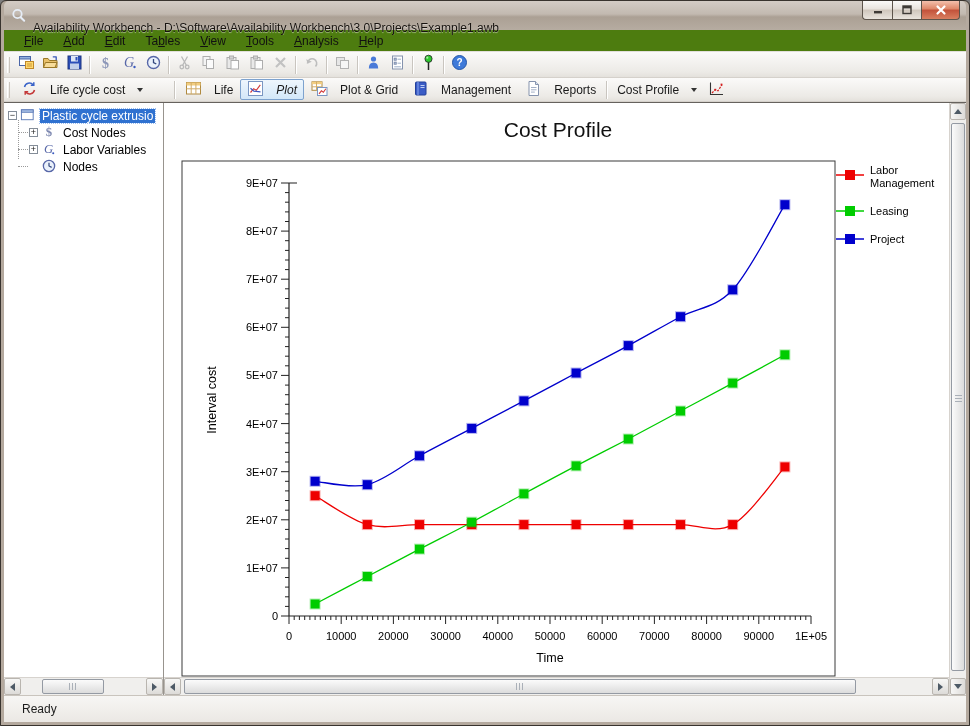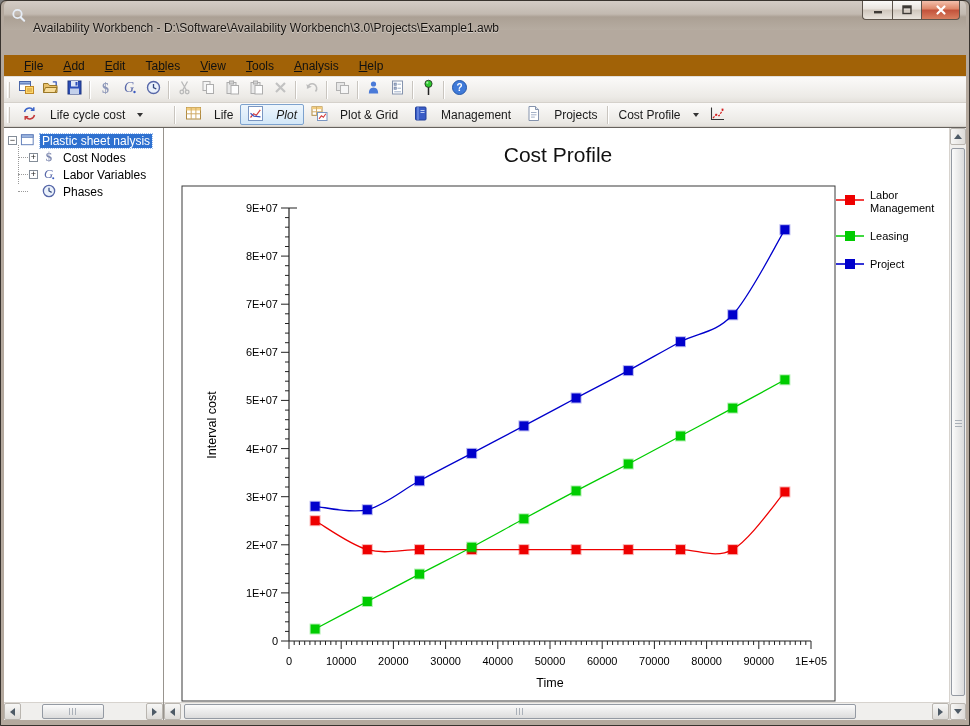--- a/index.html
+++ b/index.html
@@ -24,22 +24,22 @@
     white-space:nowrap; overflow:hidden;margin-top:24px; }
   .winbtns{ position:absolute; top:0; right:6px; display:flex; }
   .winbtn{ width:30px; height:19px; display:flex; align-items:center; justify-content:center;
     border:1px solid #5d544b; border-top:none; background:linear-gradient(#fbfaf9 0%, #e8e3dd 45%, #cfc6bc 50%, #e9e4dd 100%); }
   .winbtn.min{ border-radius:0 0 0 4px; border-right:none; }
   .winbtn.max{ border-radius:0; }
   .winbtn.close{ width:38px; border-radius:0 0 4px 0; border-left:none;
     background:linear-gradient(#f3c0ac 0%, #dd8566 45%, #c2513a 50%, #d97f60 100%); }
 
   
-  .menubar{ height:22px; background:#a16207; display:flex; align-items:center;
-    padding-left:10px; font-size:12px; color:#111; border-bottom:1px solid #e2dfdb;margin-top:25px;}
+  .menubar{ height:22px; background:#4d7c0f; display:flex; align-items:center;
+    padding-left:10px; font-size:12px; color:#111; border-bottom:1px solid #e2dfdb;}
   .menu-item{ padding:3px 10px; cursor:default; }
   .menu-item u{ text-decoration:underline; }
 
   
   .toolbar{ display:flex; align-items:center;
     background:linear-gradient(#fbfaf9, #eceae6 80%, #e4e1dc);
     border-bottom:1px solid #d5d1cb; }
   .tb1{ height:26px; }
   .tb2{ height:24px; font-size:12px; }
   .tbgrip{ width:3px; height:16px; margin:0 4px 0 3px;
@@ -313,21 +313,21 @@
             <path d="M8.5 5.5 h4 M8.5 7.5 h4" stroke="#cddaf8" stroke-width="0.9"></path>
           </svg></span>
         <span>Management</span>
       </span>
       <span class="tb2btn">
         <span><svg width="17" height="17" viewBox="0 0 17 17">
             <path d="M4 1.5 h6.5 l3 3 v11 h-9.5 z" fill="#fff" stroke="#8593ad"></path>
             <path d="M10.5 1.5 v3 h3" fill="#dbe3ef" stroke="#8593ad"></path>
             <path d="M6 7.5 h5.5 M6 9.8 h5.5 M6 12.1 h3.8" stroke="#a3b0c6"></path>
           </svg></span>
-        <span>Projects</span>
+        <span>Reports</span>
       </span>
       <span class="tsep"></span>
       <span class="tb2btn">
         <span>Cost Profile</span>
         <span class="ddarrow"></span>
       </span>
       <span class="tbtn">
         <span><svg width="17" height="17" viewBox="0 0 17 17">
             <path d="M2.5 2.5 v12 h12.5" fill="none" stroke="#333" stroke-width="1.1"></path>
             <path d="M4 13 l3.2 -3.4 2.8 1.2 4 -6.2" fill="none" stroke="#d42020" stroke-width="1.2" stroke-dasharray="2.2 1.2"></path>
@@ -339,21 +339,21 @@
 
   <div class="main">
     <div class="treecol">
       <div class="treepanel" id="treepanel">
           <div class="trow">
             <span class="expander">−</span>
             <span class="ticon"><svg width="16" height="16" viewBox="0 0 17 17">
                 <rect x="1.5" y="3" width="12.5" height="10.5" fill="#fff" stroke="#5e7cb8"></rect>
                 <rect x="1.5" y="3" width="12.5" height="2.6" fill="#aac2e8" stroke="#5e7cb8"></rect>
               </svg></span>
-            <span class="tlabel selected">Plastic sheet nalysis</span>
+            <span class="tlabel selected">Plastic cycle extrusio</span>
           </div>
           <div class="tree-children">
             <div class="trow">
               <span class="expander">+</span>
               <span class="ticon"><svg width="16" height="16" viewBox="0 0 17 17">
                   <text x="8.5" y="13" text-anchor="middle" font-family="Liberation Serif, serif" font-size="13.5" font-weight="bold" fill="#7d88b0">$</text>
                 </svg></span>
               <span class="tlabel">Cost Nodes</span>
             </div>
             <div class="trow">
@@ -363,21 +363,21 @@
                   <circle cx="13" cy="13" r="1.1" fill="#3b5bc0"></circle>
                 </svg></span>
               <span class="tlabel">Labor Variables</span>
             </div>
             <div class="trow">
               <span class="exp-spacer"></span>
               <span class="ticon"><svg width="16" height="16" viewBox="0 0 17 17">
                   <circle cx="8.5" cy="8.5" r="6" fill="#eaf1fb" stroke="#5767a8" stroke-width="1.4"></circle>
                   <path d="M8.5 5 v3.5 l2.8 1.5" fill="none" stroke="#33487e" stroke-width="1.3"></path>
                 </svg></span>
-              <span class="tlabel">Phases</span>
+              <span class="tlabel">Nodes</span>
             </div>
           </div>
         </div>
       <div class="hscroll">
         <span class="sbtn">
             <span class="tl"></span>
           </span>
         <span style="flex:1"></span>
         <span class="sbtn">
             <span class="tr"></span>
@@ -636,13 +636,16 @@
         </span>
       <span class="sbtn">
           <span class="td"></span>
         </span>
       <span class="vthumb" style="top:20px;height:548px;">
           <span class="gripv"></span>
         </span>
     </div>
   </div>
 
+  <div class="statusbar">
+    <span>Ready</span>
+  </div>
 </div>
 
 </body></html>

